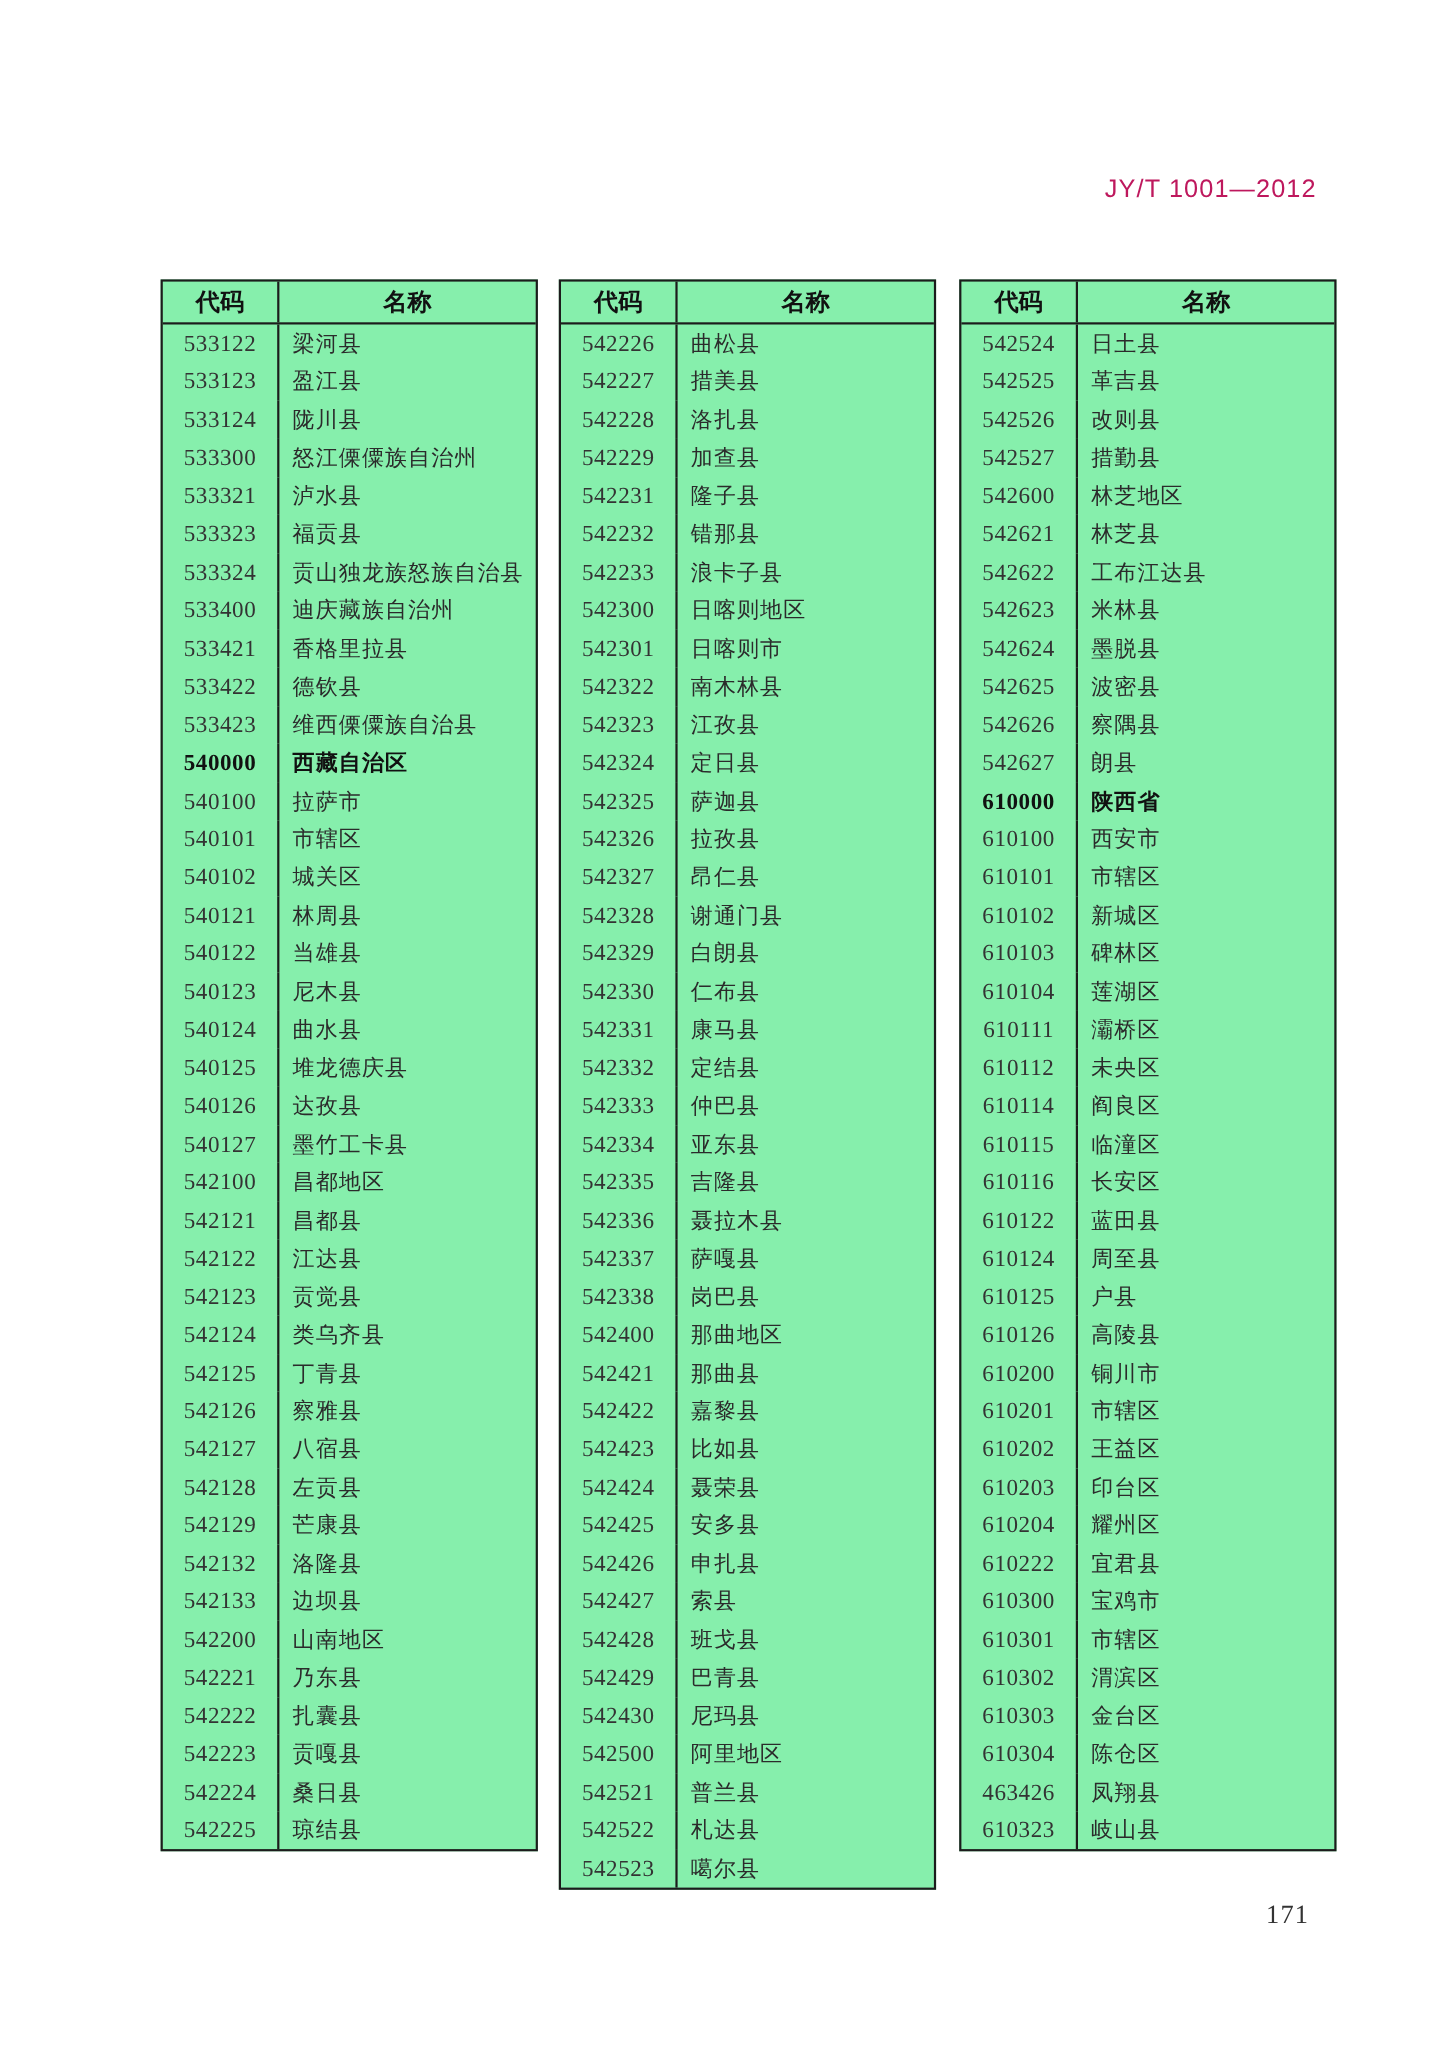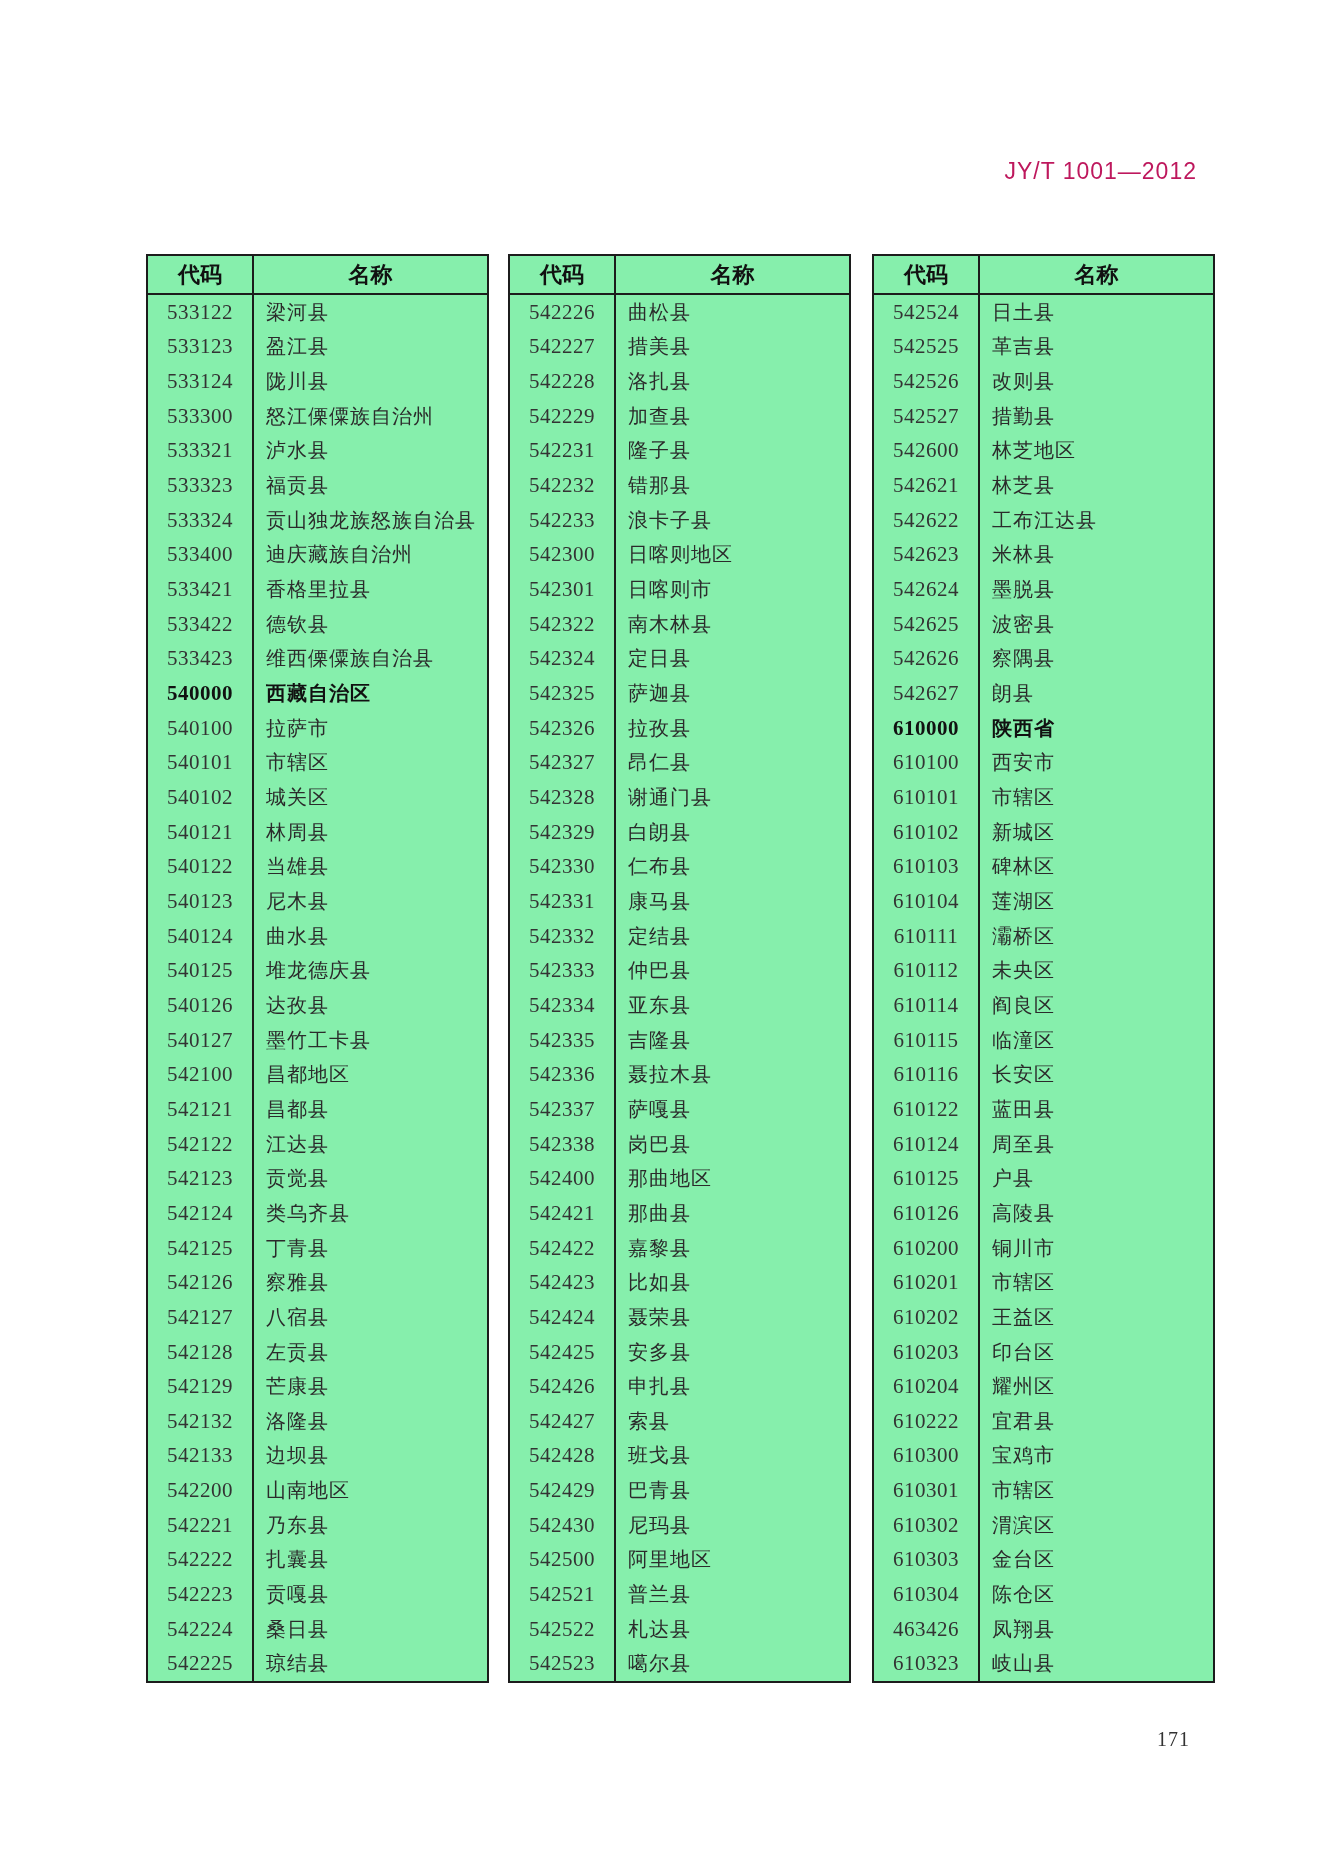--- a/index.html
+++ b/index.html
@@ -86,21 +86,21 @@
   }
   .tr.bold .td.code,
   .tr.bold .td.name{
     font-weight:bold;
     color:#111;
   }
   .page-number{
     position:absolute;
     top:1728px;
     right:133px;
-    font-size:20px;
+    font-size:24px;
     color:#333;
     letter-spacing:1px;
   }
 </style>
 </head>
 <body>
 
 <div class="doc-ref">JY/T 1001—2012</div>
 
 <section class="code-table t0">
@@ -312,20 +312,24 @@
       </div>
       <div class="tr">
         <div class="td code">542301</div>
         <div class="td name">日喀则市</div>
       </div>
       <div class="tr">
         <div class="td code">542322</div>
         <div class="td name">南木林县</div>
       </div>
       <div class="tr">
+        <div class="td code">542323</div>
+        <div class="td name">江孜县</div>
+      </div>
+      <div class="tr">
         <div class="td code">542324</div>
         <div class="td name">定日县</div>
       </div>
       <div class="tr">
         <div class="td code">542325</div>
         <div class="td name">萨迦县</div>
       </div>
       <div class="tr">
         <div class="td code">542326</div>
         <div class="td name">拉孜县</div>

